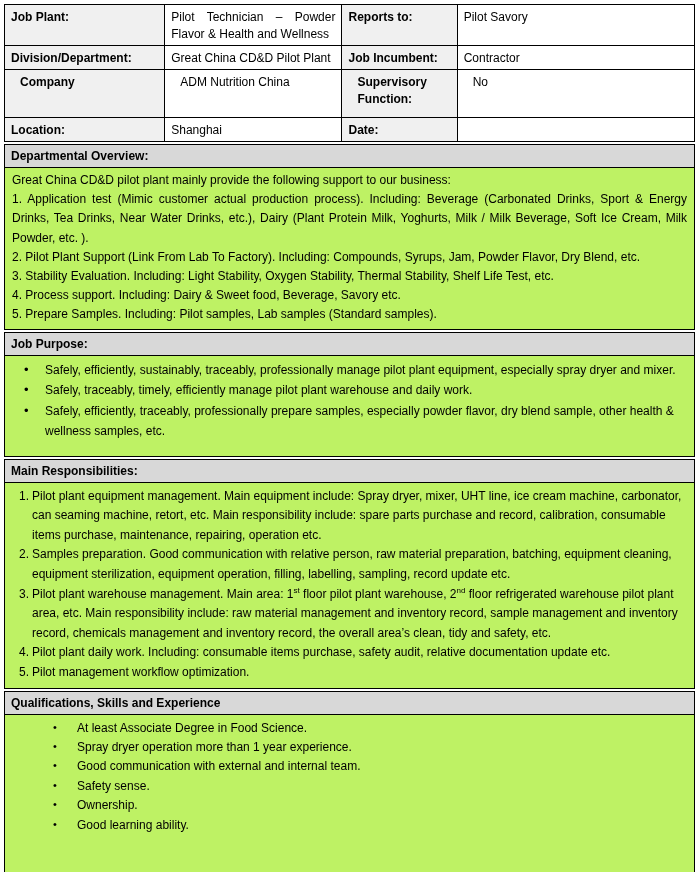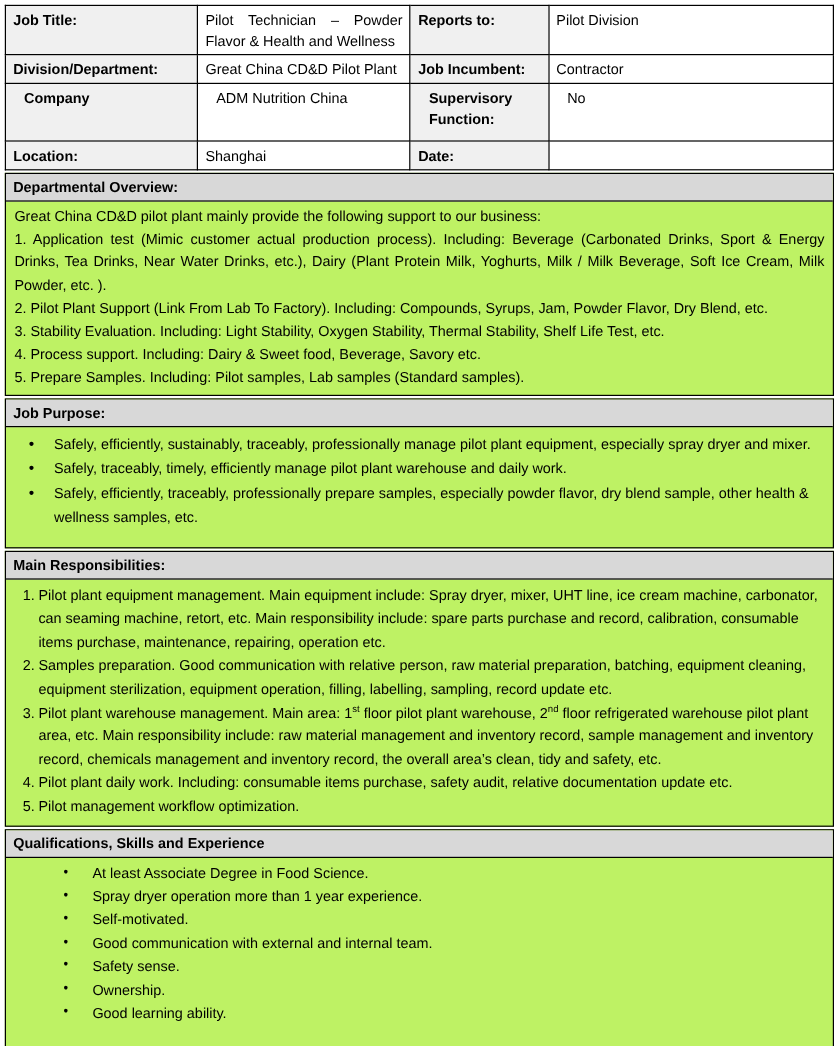--- a/index.html
+++ b/index.html
@@ -103,24 +103,24 @@
 
   <table class="meta">
     <colgroup>
       <col style="width:160px">
         <col style="width:177px">
         <col style="width:115px">
         <col style="width:237px">
     </colgroup>
     <tbody>
       <tr class="r1">
-        <td class="lbl">Job Title:</td>
+        <td class="lbl">Job Plant:</td>
         <td class="val just">Pilot Technician – Powder Flavor &amp; Health and Wellness</td>
         <td class="lbl">Reports to:</td>
-        <td class="val">Pilot Division</td>
+        <td class="val">Pilot Savory</td>
       </tr>
       <tr class="r2">
         <td class="lbl">Division/Department:</td>
         <td class="val">Great China CD&amp;D Pilot Plant</td>
         <td class="lbl">Job Incumbent:</td>
         <td class="val">Contractor</td>
       </tr>
       <tr class="r3">
         <td class="lbl">Company</td>
         <td class="val">ADM Nutrition China</td>
@@ -181,21 +181,20 @@
         <span class="mr-txt">Pilot management workflow optimization.</span>
       </div>
     </div>
   </section>
 
   <section>
     <div class="sec-header">Qualifications, Skills and Experience</div>
     <ul class="q">
       <li>At least Associate Degree in Food Science.</li>
       <li>Spray dryer operation more than 1 year experience.</li>
-      <li>Self-motivated.</li>
       <li>Good communication with external and internal team.</li>
       <li>Safety sense.</li>
       <li>Ownership.</li>
       <li>Good learning ability.</li>
 
     </ul>
   </section>
 
 </div>
 

